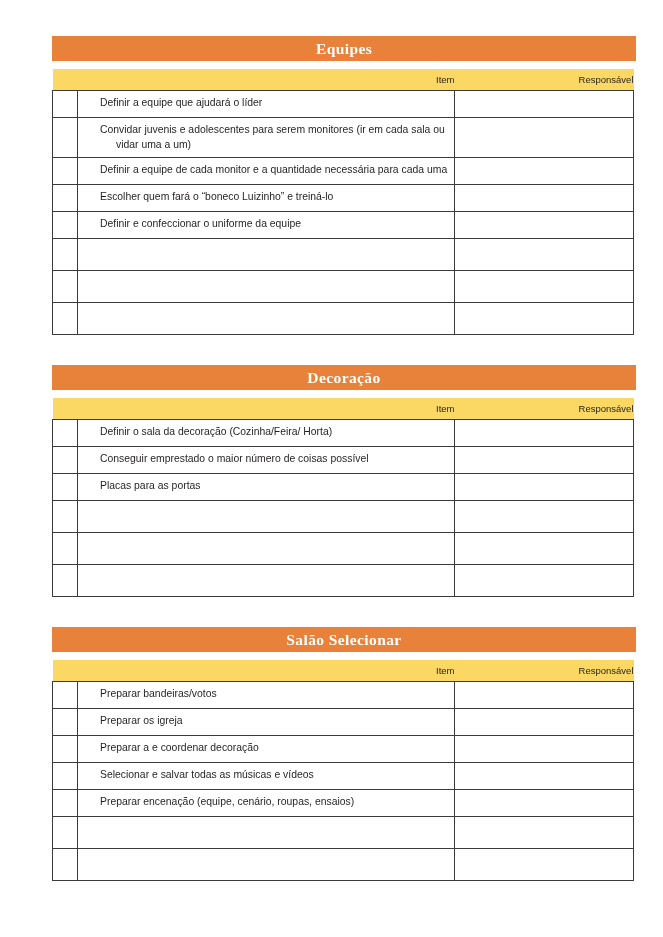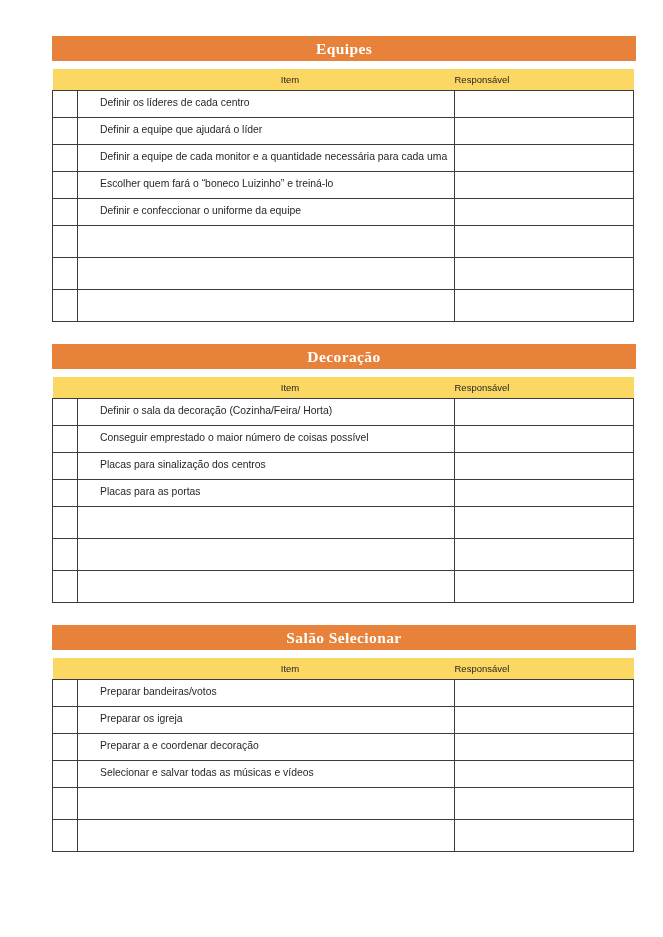--- a/index.html
+++ b/index.html
@@ -19,21 +19,21 @@
   .page {
     position: relative;
     width: 663px;
     height: 937px;
     box-sizing: border-box;
     padding: 36px 38px 0 41px;
   }
 
   .section {
     width: 584px;
-    margin: 0 0 22px 0;
+    margin: 0 0 30px 0;
     padding-left: 11px;
   }
   .section:last-child { margin-bottom: 0; }
 
   
   .section-title {
     background: #e8813a;
     color: #ffffff;
     font-family: "Liberation Serif", serif;
     font-weight: bold;
@@ -65,25 +65,25 @@
     border: none;
     font-weight: normal;
     font-size: 9.5px;
     color: #231f20;
     height: 21px;
     padding: 0;
     vertical-align: middle;
   }
   thead th.h-check { }
   thead th.h-item {
-    text-align: center;
+    text-align: right;
     padding-left: 48px;
   }
   thead th.h-resp {
-    text-align: left;
+    text-align: right;
   }
   
   thead tr { position: relative; }
 
   tbody td {
     border: 1px solid #3b3b3b;
     padding: 0;
     vertical-align: top;
   }
   tbody td.c-check { }
@@ -121,28 +121,28 @@
             <tr>
               <th class="h-check"></th>
               <th class="h-item">Item</th>
               <th class="h-resp">Responsável</th>
             </tr>
           </thead>
           <tbody>
             <tr class="filled">
               <td class="c-check"></td>
               <td class="c-item">
-                <span class="wrap-indent">Definir os líderes de cada centro</span>
-              </td>
-              <td class="c-resp"><span></span></td>
-            </tr>
-            <tr class="filled">
-              <td class="c-check"></td>
-              <td class="c-item">
                 <span class="wrap-indent">Definir a equipe que ajudará o líder</span>
+              </td>
+              <td class="c-resp"><span></span></td>
+            </tr>
+            <tr class="filled">
+              <td class="c-check"></td>
+              <td class="c-item">
+                <span class="wrap-indent">Convidar juvenis e adolescentes para serem monitores (ir em cada sala ou vidar uma a um)</span>
               </td>
               <td class="c-resp"><span></span></td>
             </tr>
             <tr class="filled">
               <td class="c-check"></td>
               <td class="c-item">
                 <span class="wrap-indent">Definir a equipe de cada monitor e a quantidade necessária para cada uma</span>
               </td>
               <td class="c-resp"><span></span></td>
             </tr>
@@ -211,27 +211,20 @@
             <tr class="filled">
               <td class="c-check"></td>
               <td class="c-item">
                 <span class="wrap-indent">Conseguir emprestado o maior número de coisas possível</span>
               </td>
               <td class="c-resp"><span></span></td>
             </tr>
             <tr class="filled">
               <td class="c-check"></td>
               <td class="c-item">
-                <span class="wrap-indent">Placas para sinalização dos centros</span>
-              </td>
-              <td class="c-resp"><span></span></td>
-            </tr>
-            <tr class="filled">
-              <td class="c-check"></td>
-              <td class="c-item">
                 <span class="wrap-indent">Placas para as portas</span>
               </td>
               <td class="c-resp"><span></span></td>
             </tr>
             <tr class="empty">
               <td class="c-check"></td>
               <td class="c-item">
                 <span class="wrap-indent"></span>
               </td>
               <td class="c-resp"><span></span></td>
@@ -291,20 +284,27 @@
               </td>
               <td class="c-resp"><span></span></td>
             </tr>
             <tr class="filled">
               <td class="c-check"></td>
               <td class="c-item">
                 <span class="wrap-indent">Selecionar e salvar todas as músicas e vídeos</span>
               </td>
               <td class="c-resp"><span></span></td>
             </tr>
+            <tr class="filled">
+              <td class="c-check"></td>
+              <td class="c-item">
+                <span class="wrap-indent">Preparar encenação (equipe, cenário, roupas, ensaios)</span>
+              </td>
+              <td class="c-resp"><span></span></td>
+            </tr>
             <tr class="empty">
               <td class="c-check"></td>
               <td class="c-item">
                 <span class="wrap-indent"></span>
               </td>
               <td class="c-resp"><span></span></td>
             </tr>
             <tr class="empty">
               <td class="c-check"></td>
               <td class="c-item">

